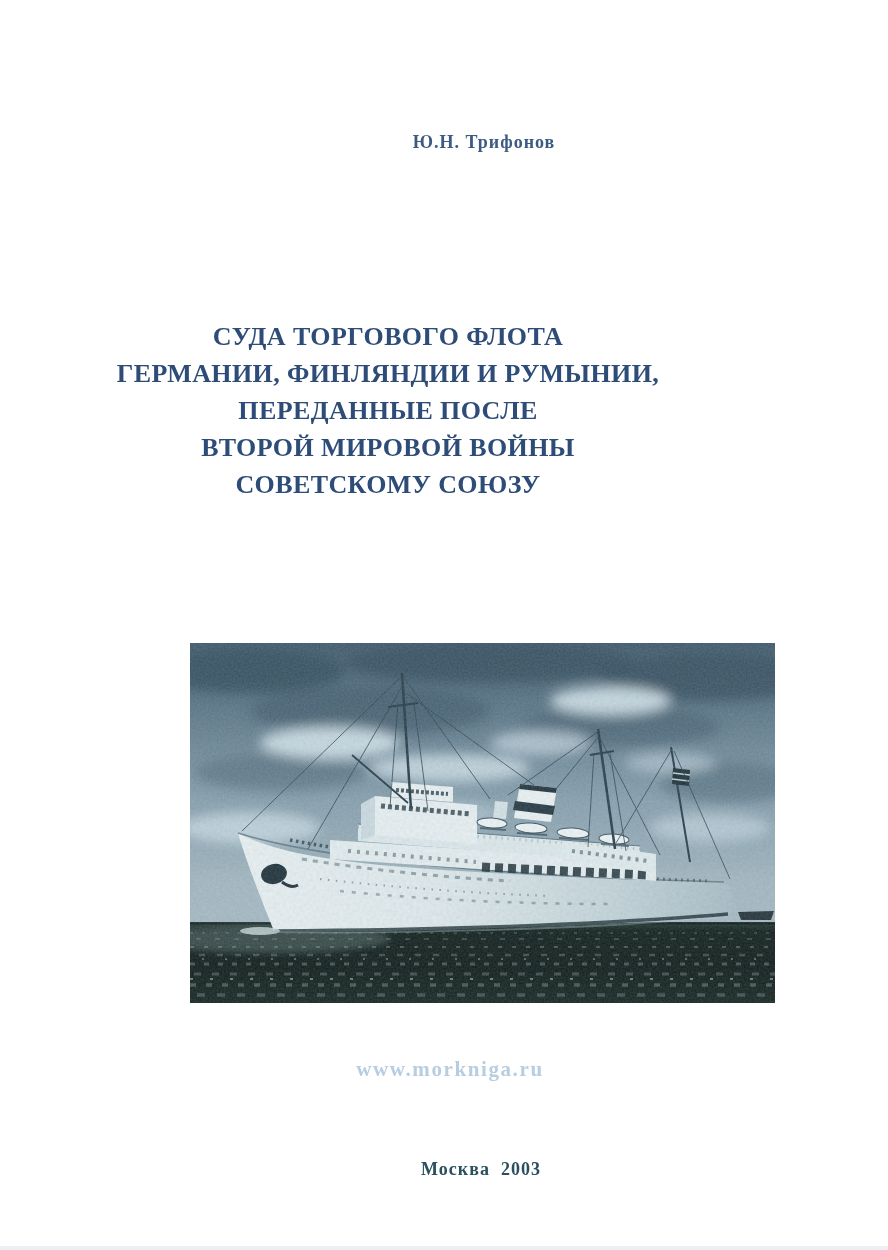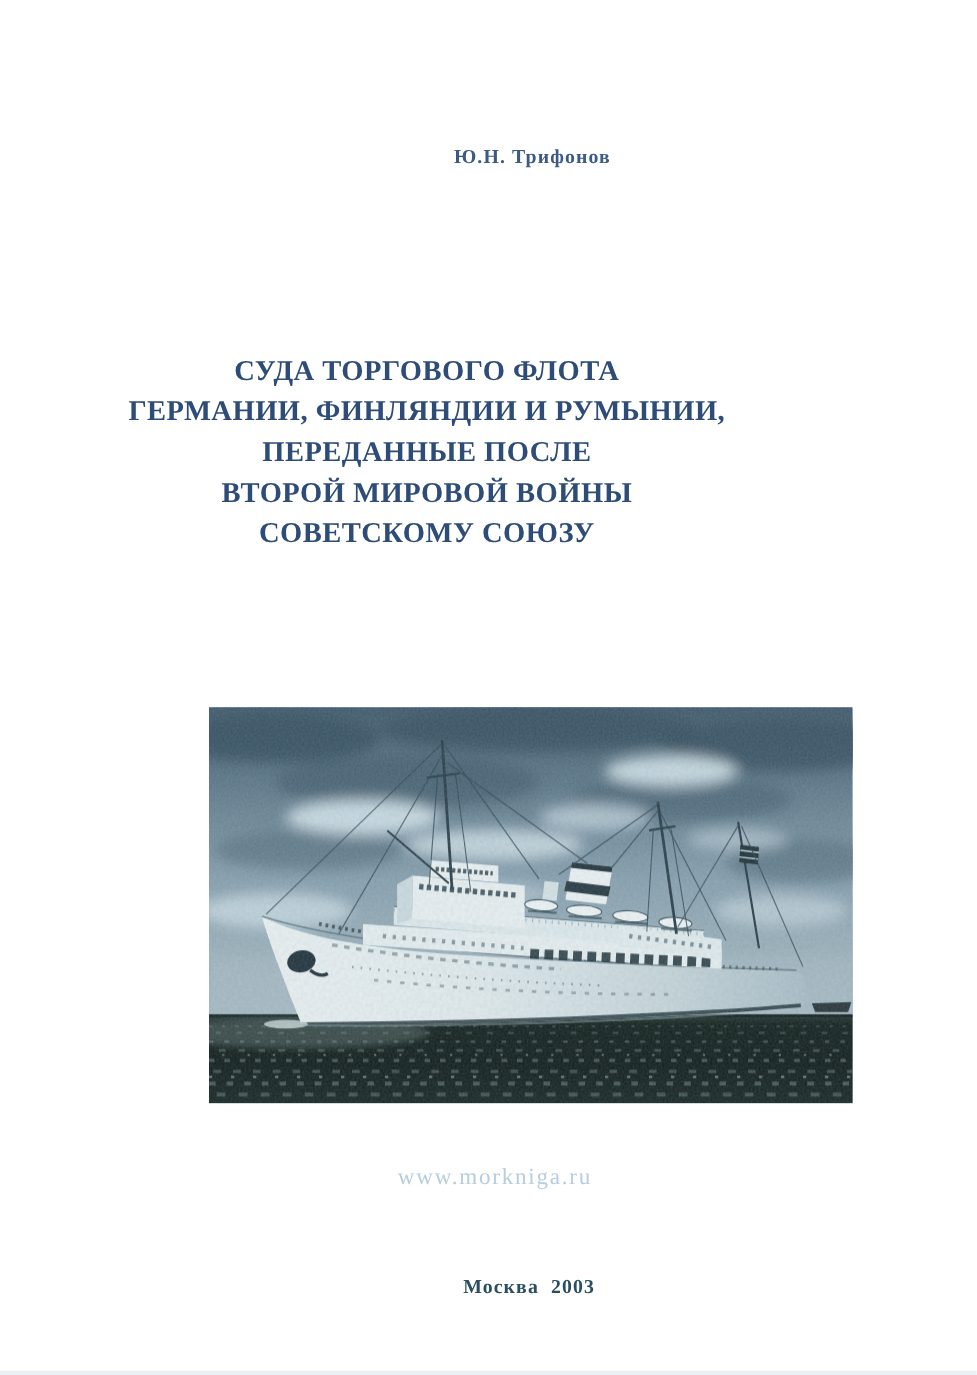--- a/index.html
+++ b/index.html
@@ -30,21 +30,21 @@
     filter:blur(.25px);
   }
   .photo{
     position:absolute;left:190px;top:643px;width:585px;height:360px;
     background:#6f8797;
   }
   .photo svg{display:block;width:100%;height:100%;}
   .watermark{
     position:absolute;top:1057px;left:12px;right:0;
     text-align:center;
-    font-size:21px;font-weight:normal;letter-spacing:1.6px;
+    font-size:21px;font-weight:bold;letter-spacing:1.6px;
     color:var(--watermark_text,#b7cde0);
   }
   .imprint{
     position:absolute;top:1159px;left:0;right:0;
     text-align:center;
     transform:translateX(37px);
     font-size:18px;font-weight:bold;letter-spacing:1px;
     white-space:pre;
     color:var(--imprint_text,#2b4f5e);
     filter:blur(.3px);

